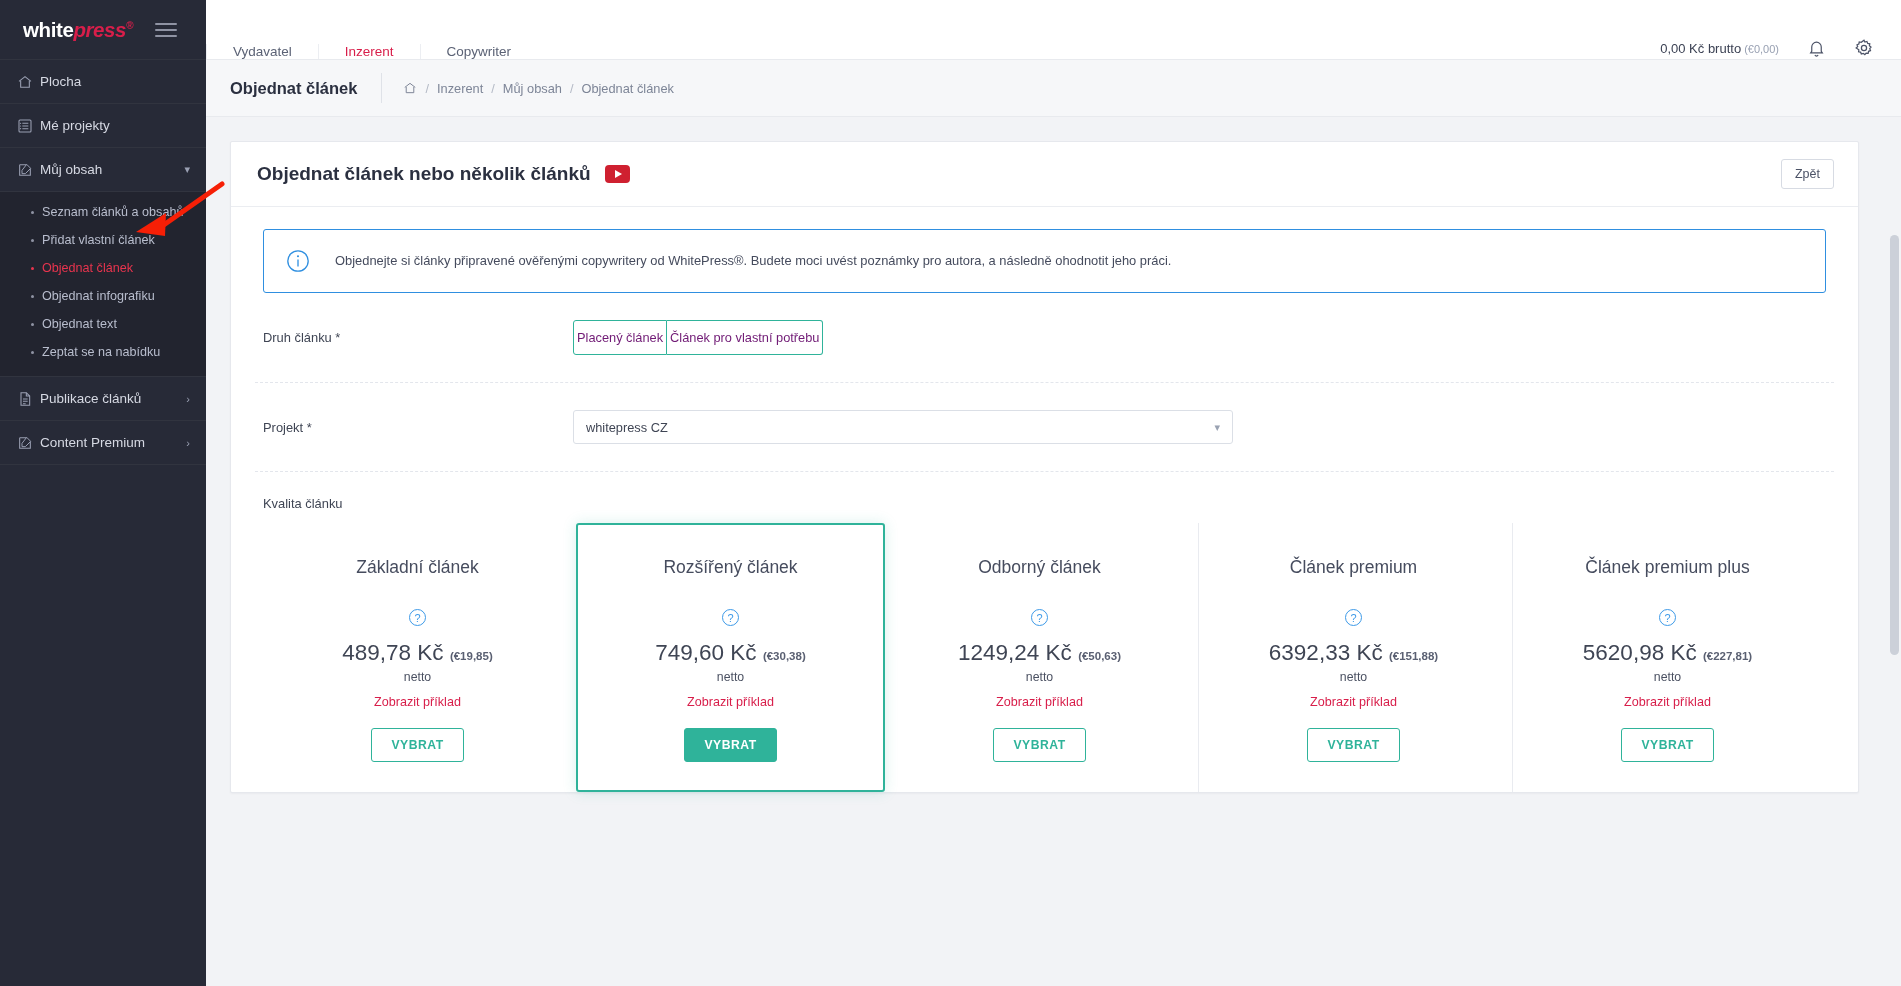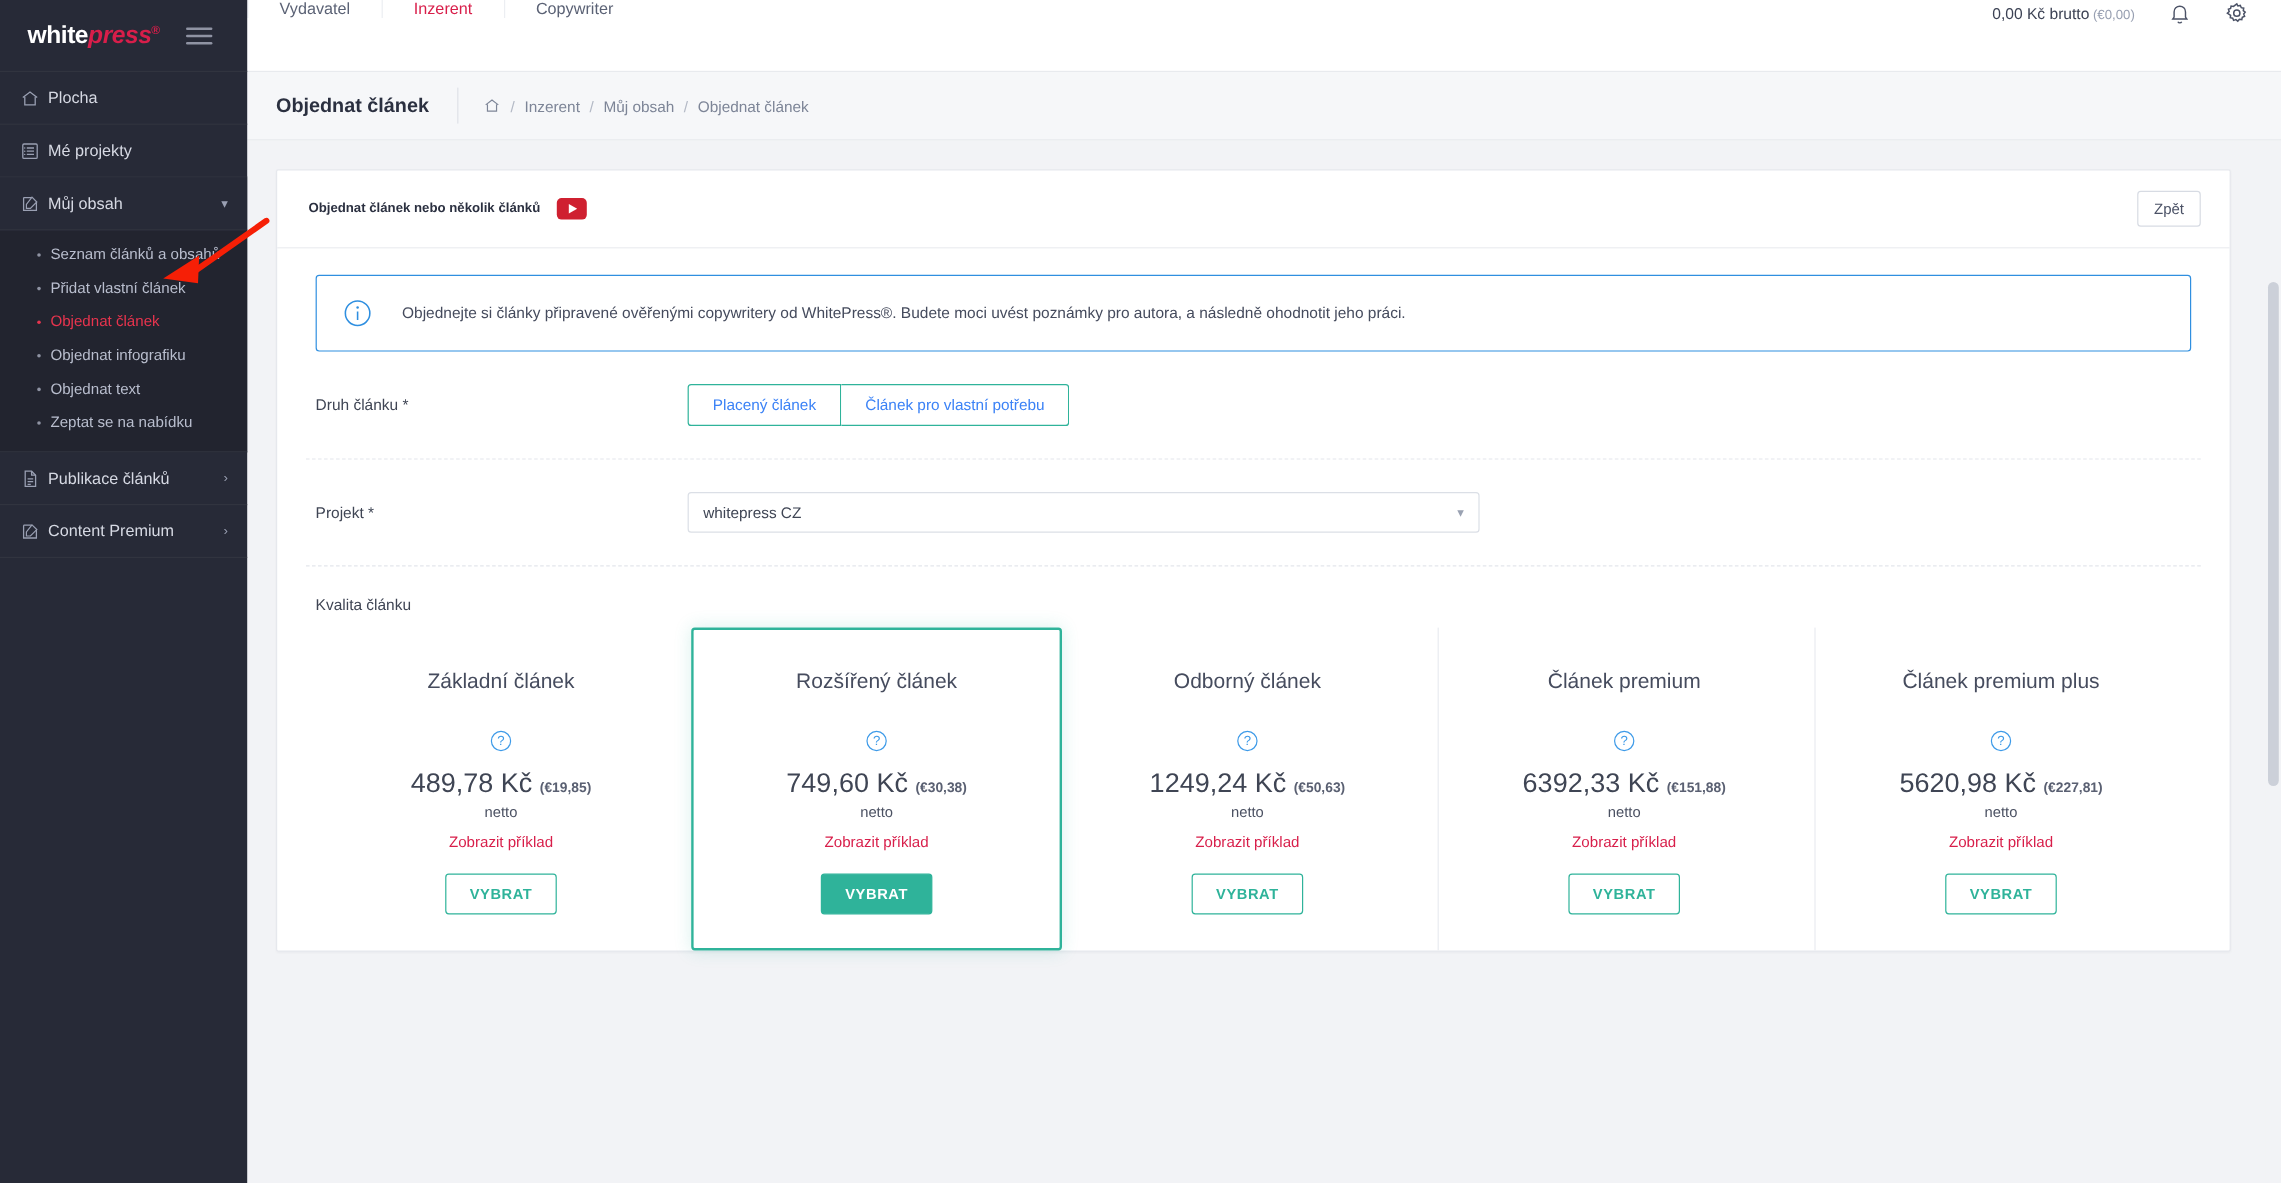--- a/index.html
+++ b/index.html
@@ -52,21 +52,21 @@
   .sub-item .dot { width: 3px; height: 3px; border-radius: 50%; background: #8f93a3; flex: 0 0 auto; }
   .sub-item.active { color: #e8344e; }
   .sub-item.active .dot { background: #e8344e; }
 
   
   #main { flex: 1; height: 986px; display: flex; flex-direction: column; background: #f2f3f6; position: relative; }
 
   
   #topbar {
     height: 60px; background: #ffffff;
-    display: flex; align-items: flex-start;
+    display: flex; align-items: flex-end;
     border-bottom: 1px solid #e8eaee;
     box-shadow: 0 1px 2px rgba(0,0,0,0.03);
   }
   .tab {
     display: flex; align-items: center; padding: 0 26px;
     font-size: 13.5px; color: #5b6275; cursor: pointer; position: relative;
   }
   .tab + .tab { border-left: 1px solid #eceef2; }
   .tab:first-child { border-left: 1px solid #eceef2; }
   .tab.active { color: #d81e4a; font-weight: normal; }
@@ -91,21 +91,21 @@
 
   
   #content { flex: 1; overflow: hidden; padding: 24px 42px 0 24px; position: relative; }
   .panel { background: #ffffff; border: 1px solid #e6e8ed; border-radius: 2px; box-shadow: 0 1px 2px rgba(20,25,40,0.04); }
 
   .panel-head {
     display: flex; align-items: center;
     padding: 17px 24px 17px 26px;
     border-bottom: 1px solid #ebedf1;
   }
-  .panel-title { font-size: 11px; font-weight: bold; color: #2b3040; }
+  .panel-title { font-size: 19px; font-weight: bold; color: #2b3040; }
   .yt-badge {
     margin-left: 14px; width: 25px; height: 18px; border-radius: 4px;
     background: #cf2030; display:flex; align-items:center; justify-content:center; cursor:pointer;
   }
   .yt-badge .tri { width: 0; height: 0; border-left: 7px solid #ffffff; border-top: 4.5px solid transparent; border-bottom: 4.5px solid transparent; margin-left: 2px; }
   .btn-back {
     margin-left: auto; font-size: 12.5px; color: #4b5266;
     border: 1px solid #d7dbe3; background: #fff; border-radius: 3px;
     padding: 7px 13px; cursor: pointer;
   }
@@ -119,22 +119,22 @@
     background: #ffffff;
   }
   .alert-icon { color: #2f8fe0; flex: 0 0 auto; display:flex; }
   .alert-text { font-size: 12.9px; color: #454b5d; line-height: 1.4; }
 
   .form-row { display: flex; align-items: center; padding: 27px 8px 27px 8px; border-bottom: 1px dashed #e3e6ec; }
   .form-label { width: 310px; min-width: 310px; font-size: 12.9px; color: #3f4554; }
 
   .segmented { display: flex; }
   .seg {
-    font-size: 12.8px; color: #3b82f6; background: #fff;
-    border: 1px solid #2fb39a; padding: 9px 20px; cursor: pointer;
+    font-size: 12.8px; color: #701a75; background: #fff;
+    border: 1px solid #2fb39a; padding: 9px 3px; cursor: pointer;
   }
   .seg:first-child { border-radius: 3px 0 0 3px; }
   .seg:last-child { border-radius: 0 3px 3px 0; border-left: none; }
 
   .select {
     width: 660px; height: 34px; border: 1px solid #dbdfe6; border-radius: 3px;
     background: #fff; display: flex; align-items: center; padding: 0 12px;
     font-size: 12.8px; color: #3f4554; cursor: pointer;
   }
   .select .chev { margin-left: auto; color: #9aa2b2; font-size: 11px; }

